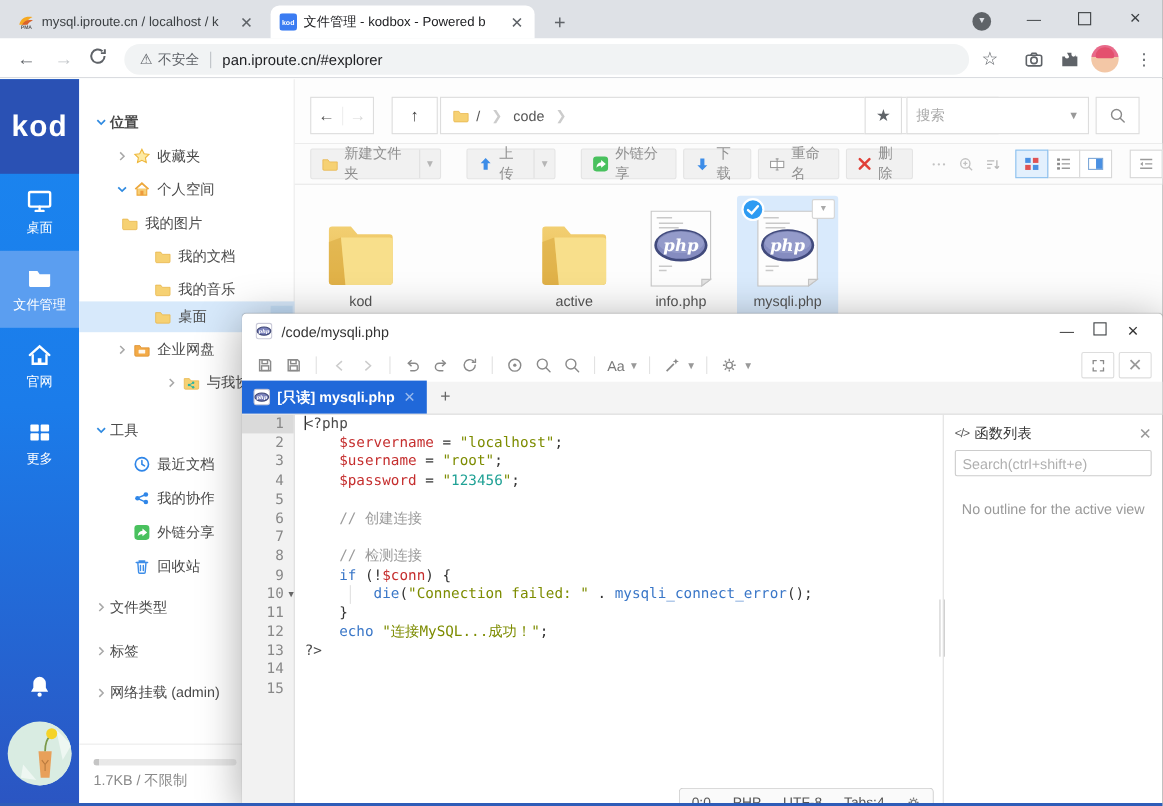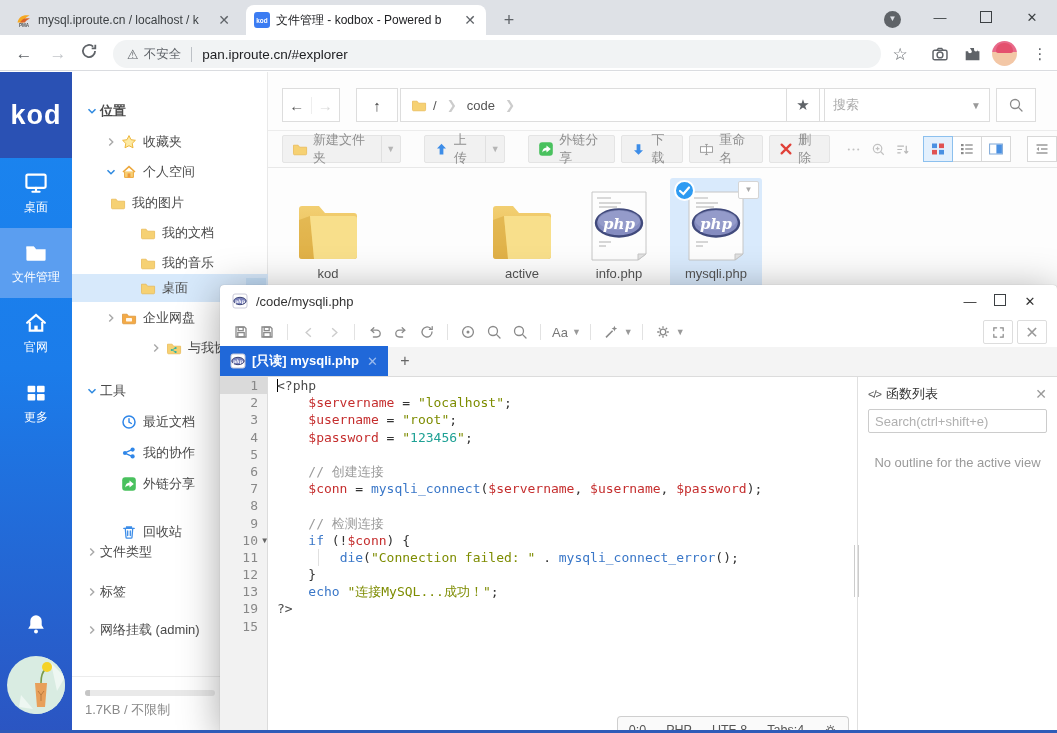--- a/index.html
+++ b/index.html
@@ -392,21 +392,21 @@
         <div class="trow" style="top: 397px; padding-left: 31px;">
           <span class="tchev"></span>
           <span class="tico">
             <svg width="16" height="16" viewBox="0 0 16 16" fill="none">
               <rect x="1.2" y="1.2" width="13.6" height="13.6" rx="3" fill="#49c15e"></rect>
               <path d="M4.2 11.4 c.3-3 1.9-4.6 4.3-4.8 V4.4 L12.8 8 l-4.3 3.6 V9.6 c-1.9 0-3.1.5-4.3 1.8z" fill="#fff"></path>
             </svg>
           </span>
           <span>外链分享</span>
         </div>
-        <div class="trow" style="top: 445px; padding-left: 31px; font-family: Liberation Serif, serif;">
+        <div class="trow" style="top: 428px; padding-left: 31px; font-family: Liberation Serif, serif;">
           <span class="tchev"></span>
           <span class="tico">
             <svg width="16" height="16" viewBox="0 0 16 16" fill="none">
               <g stroke="#3d8de8" stroke-width="1.3" stroke-linecap="round">
                 <path d="M2.8 4.4 h10.4 M5.6 4.4 V3 h4.8 v1.4"></path>
                 <path d="M4.3 4.4 l.7 8.8 a1 1 0 0 0 1 1 h4 a1 1 0 0 0 1-1 l.7-8.8"></path>
                 <path d="M6.7 7 v4.6 M9.3 7 v4.6"></path>
               </g>
             </svg>
           </span>
@@ -810,31 +810,30 @@
           <div class="gl">4</div>
           <div class="gl">5</div>
           <div class="gl">6</div>
           <div class="gl">7</div>
           <div class="gl">8</div>
           <div class="gl">9</div>
           <div class="gl">10<span class="fold">▼</span></div>
           <div class="gl">11</div>
           <div class="gl">12</div>
           <div class="gl">13</div>
-          <div class="gl">19</div>
+          <div class="gl">14</div>
           <div class="gl">15</div>
         </div>
       <div class="codearea" id="codearea">
           <div class="cl"><span class="caret1"></span><span class="tk-t">&lt;?php</span></div>
           <div class="cl"><span class="tk-p">    </span><span class="tk-v">$servername</span><span class="tk-p"> = </span><span class="tk-s">"localhost"</span><span class="tk-p">;</span></div>
           <div class="cl"><span class="tk-p">    </span><span class="tk-v">$username</span><span class="tk-p"> = </span><span class="tk-s">"root"</span><span class="tk-p">;</span></div>
           <div class="cl"><span class="tk-p">    </span><span class="tk-v">$password</span><span class="tk-p"> = </span><span class="tk-s">"</span><span class="tk-n">123456</span><span class="tk-s">"</span><span class="tk-p">;</span></div>
           <div class="cl"></div>
           <div class="cl"><span class="tk-p">    </span><span class="tk-c">// 创建连接</span></div>
-          <div class="cl"><span class="tk-p">    </span><span class="tk-v">$conn</span><span class="tk-p"> = </span><span class="tk-k">mysqli_connect</span><span class="tk-p">(</span><span class="tk-v">$servername</span><span class="tk-p">, </span><span class="tk-v">$username</span><span class="tk-p">, </span><span class="tk-v">$password</span><span class="tk-p">);</span></div>
           <div class="cl"></div>
           <div class="cl"><span class="tk-p">    </span><span class="tk-c">// 检测连接</span></div>
           <div class="cl"><span class="tk-p">    </span><span class="tk-k">if</span><span class="tk-p"> (!</span><span class="tk-v">$conn</span><span class="tk-p">) {</span></div>
           <div class="cl"><span class="tk-p">        </span><span class="tk-k">die</span><span class="tk-p">(</span><span class="tk-s">"Connection failed: "</span><span class="tk-p"> . </span><span class="tk-k">mysqli_connect_error</span><span class="tk-p">();</span><span class="iguide"></span></div>
           <div class="cl"><span class="tk-p">    </span><span class="tk-p">}</span></div>
           <div class="cl"><span class="tk-p">    </span><span class="tk-k">echo</span><span class="tk-p"> </span><span class="tk-s">"连接MySQL...成功！"</span><span class="tk-p">;</span></div>
           <div class="cl"><span class="tk-t">?&gt;</span></div>
           <div class="cl"></div>
         </div>
       <div class="ediv"></div>

